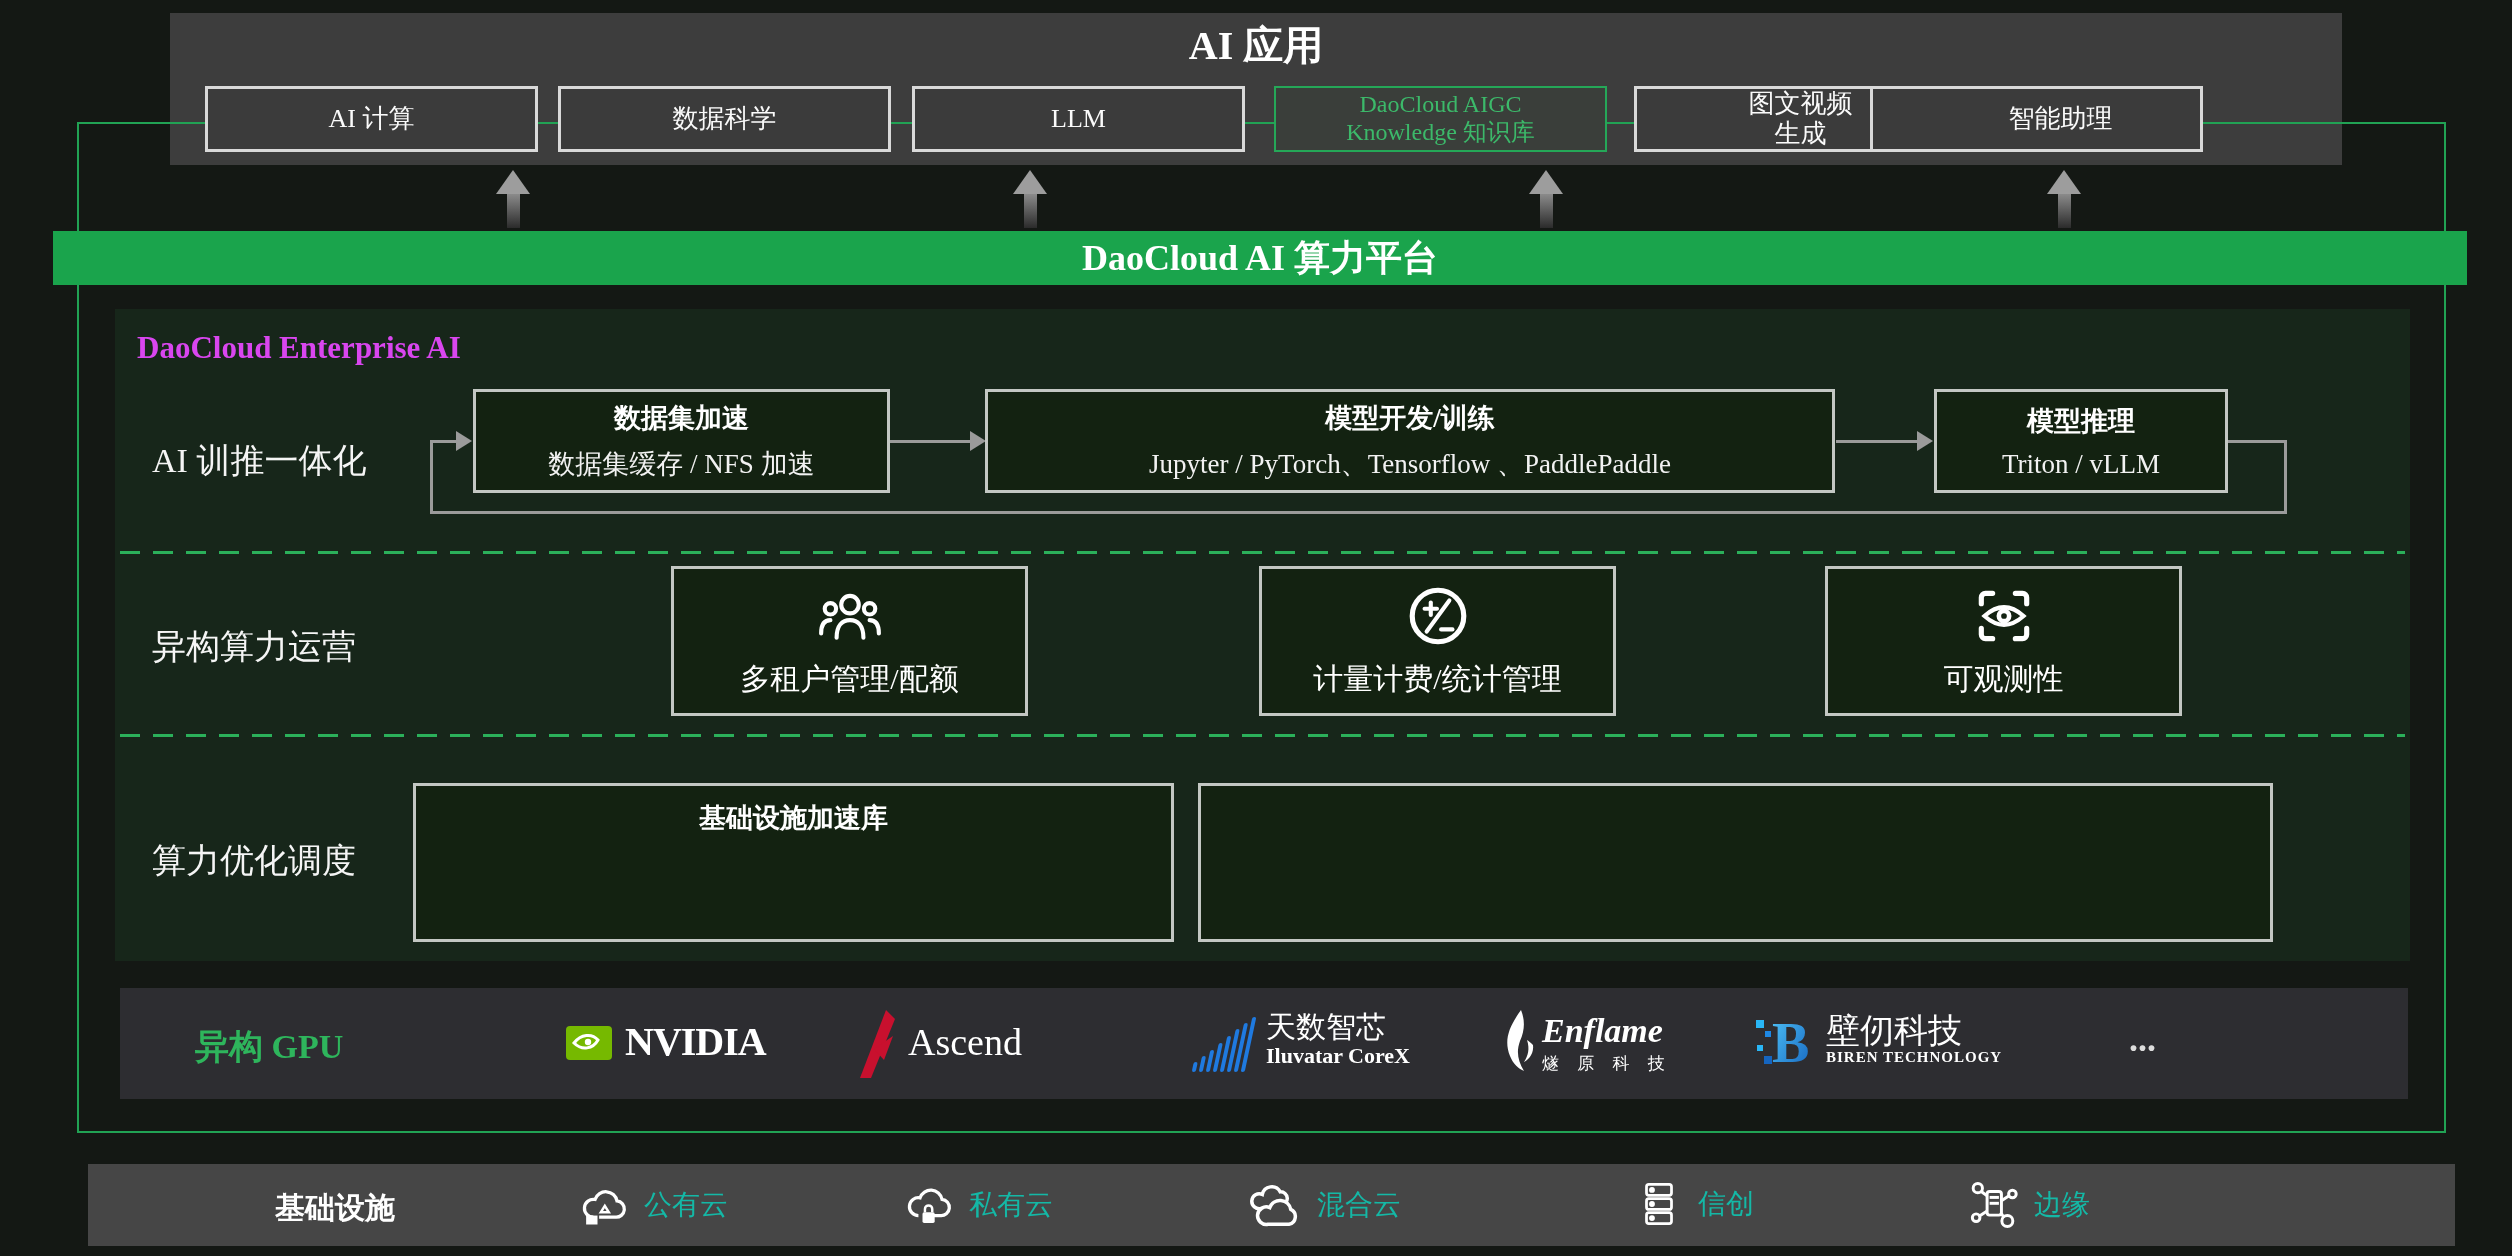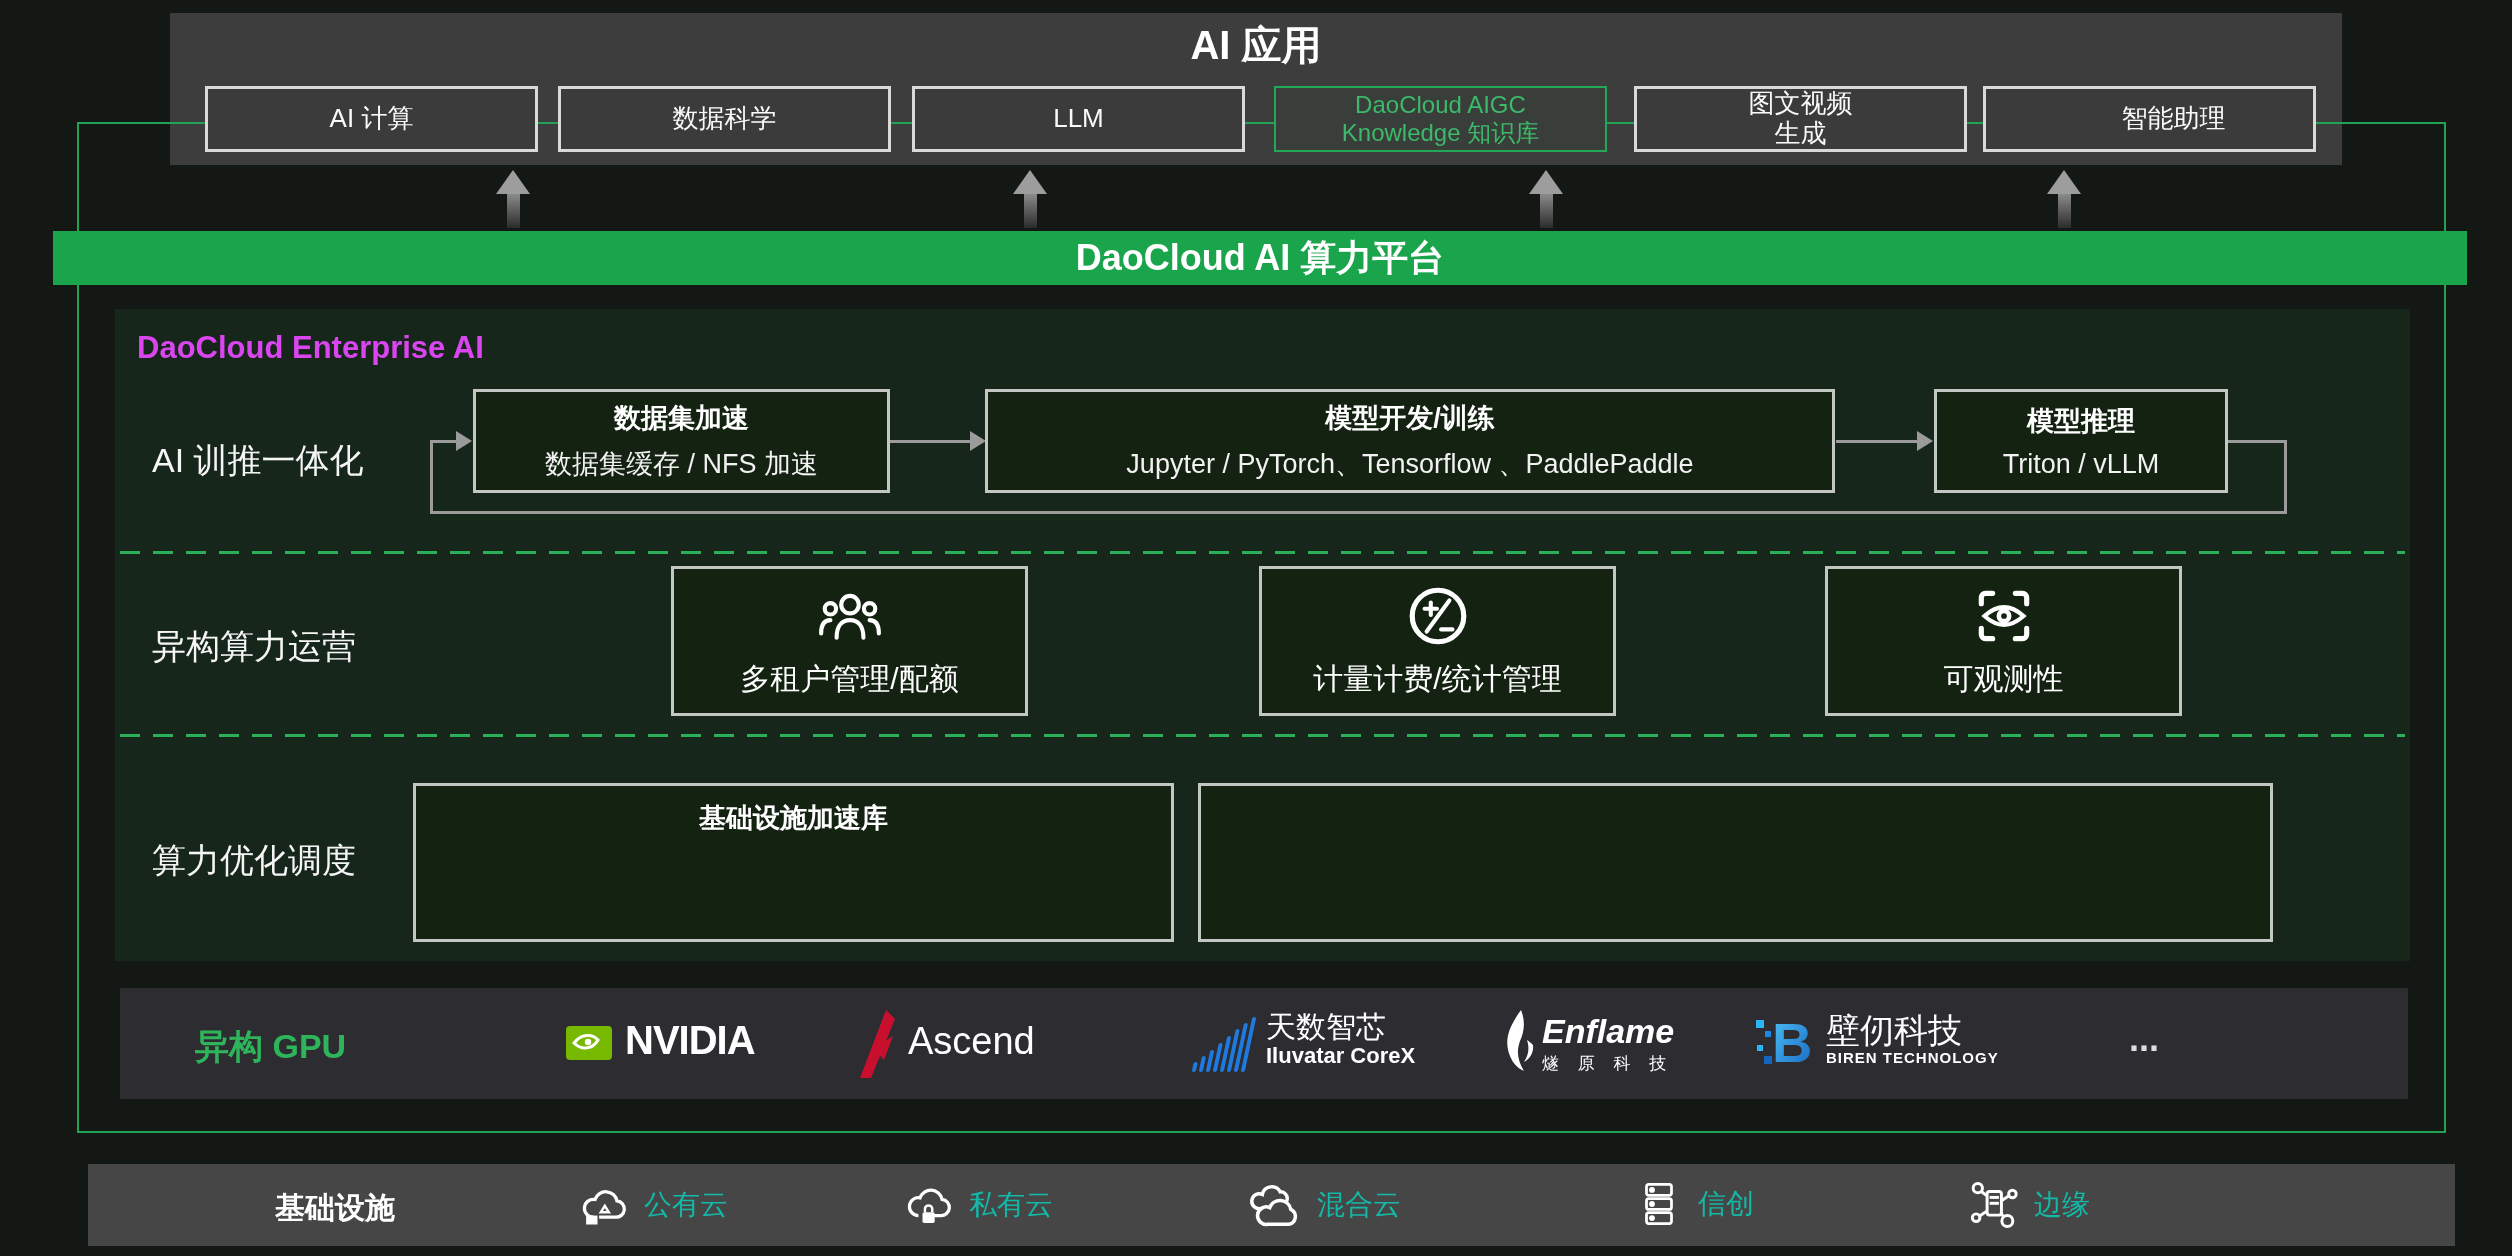--- a/index.html
+++ b/index.html
@@ -1,17 +1,17 @@
 <!DOCTYPE html>
 <html><head>
 <meta charset="utf-8">
 <style>
   html,body{margin:0;padding:0;background:#0e110e;}
   #canvas{position:relative;width:2512px;height:1256px;background:#141814;overflow:hidden;
-    font-family:Liberation Sans, sans-serif;color:#f2f2f2;}
+    font-family:Liberation Serif, serif;color:#f2f2f2;}
   
   .gline{position:absolute;background:#21a254;z-index:1;}
   .gline-top{z-index:3;}
   
   .top-panel{position:absolute;left:170px;top:13px;width:2172px;height:152px;background:#3d3d3d;z-index:2;}
   .app-title{position:absolute;left:170px;top:18px;width:2172px;text-align:center;font-size:40px;font-weight:bold;color:#fff;z-index:3;}
   .topbox{position:absolute;top:86px;width:333px;height:66px;background:#3b3b3b;border:3px solid #d9d9d9;
     box-sizing:border-box;display:flex;flex-direction:column;align-items:center;justify-content:center;
     font-size:26px;color:#fafafa;z-index:4;line-height:1.15;}
   .topbox.green{border:2px solid #25a758;color:#3cb96a;font-size:24px;background:#3a3e3a;}
@@ -81,21 +81,21 @@
     <span>LLM</span>
   </div>
   <div class="topbox green" style="left:1274px;">
     <span>DaoCloud AIGC</span>
     <span>Knowledge 知识库</span>
   </div>
   <div class="topbox" style="left:1634px;">
     <span>图文视频</span>
     <span>生成</span>
   </div>
-  <div class="topbox" style="left:1983px;padding-left:48px;">
+  <div class="topbox" style="left:1870px;padding-left:48px;">
     <span>智能助理</span>
   </div>
 
   <div class="arrow-up" style="left:496px;top:170px;">
       <div class="head"></div>
       <div class="shaft"></div>
     </div>
   <div class="arrow-up" style="left:1013px;top:170px;">
       <div class="head"></div>
       <div class="shaft"></div>

